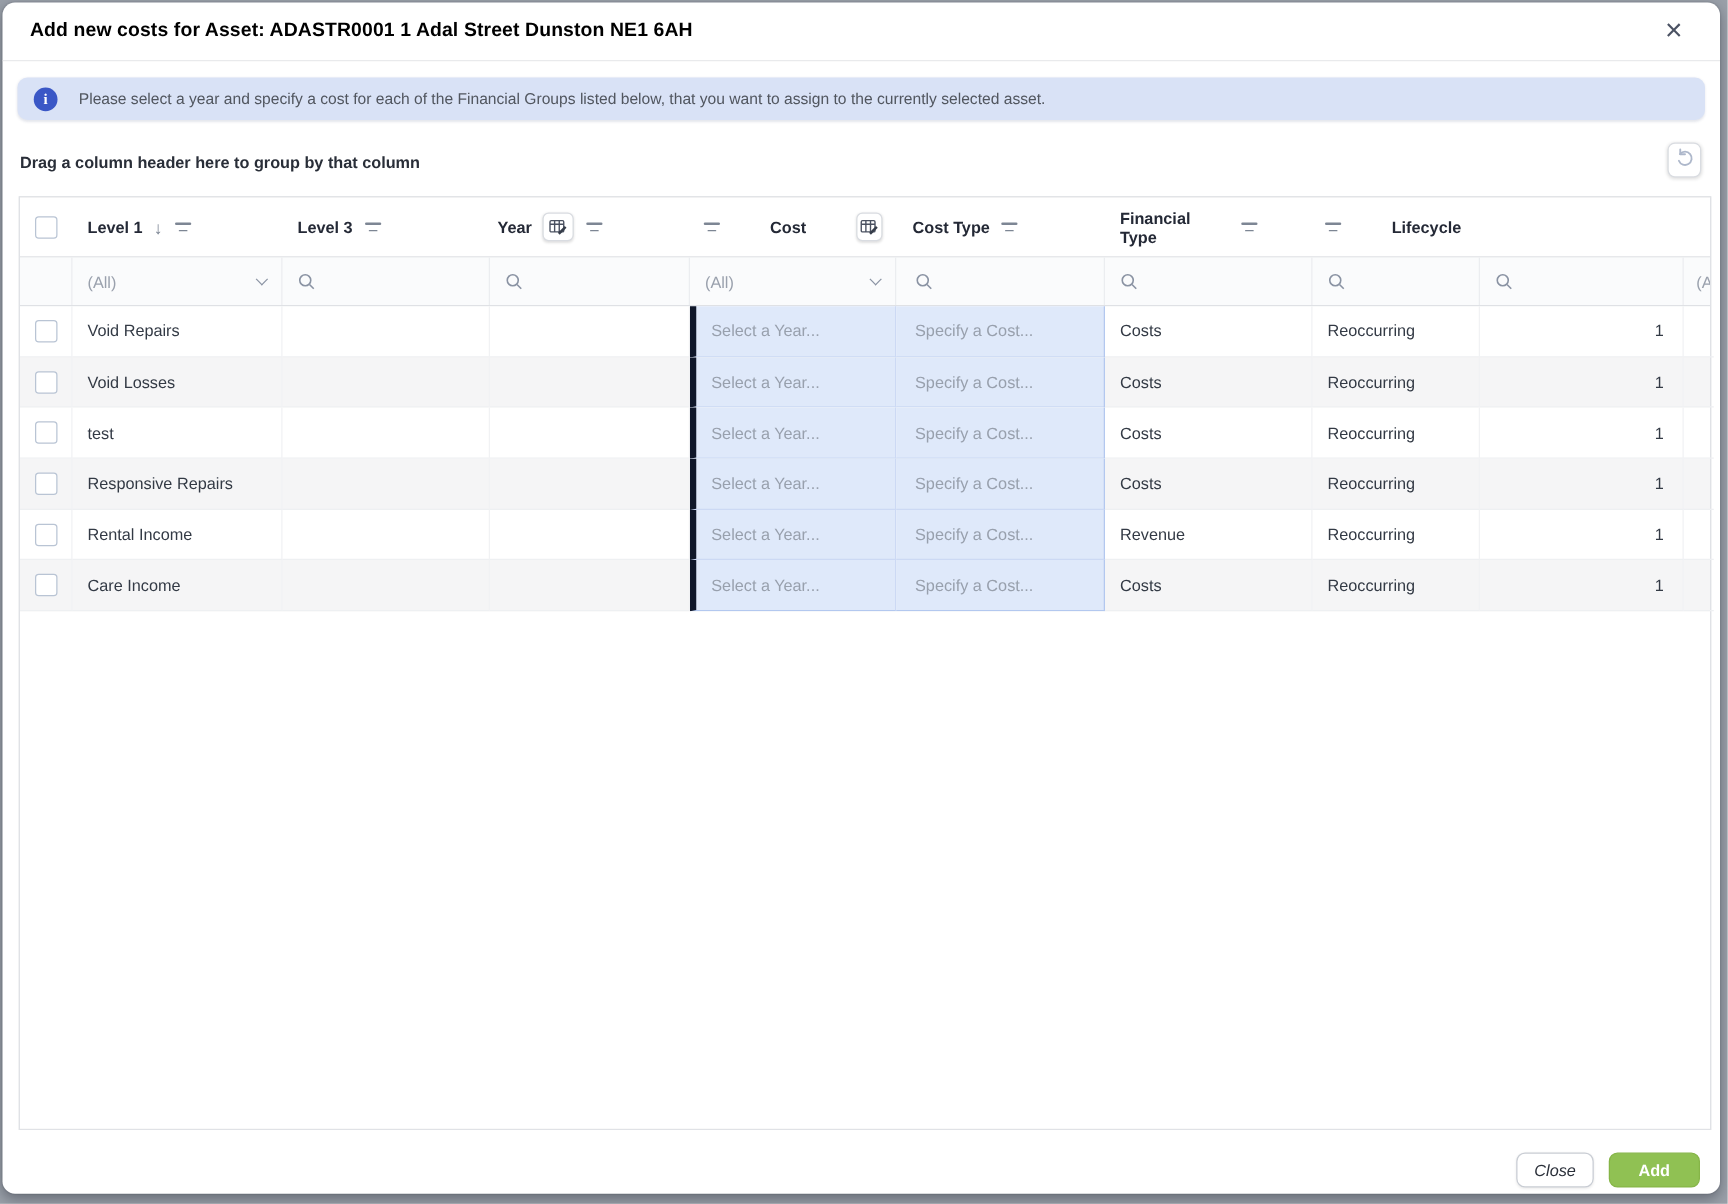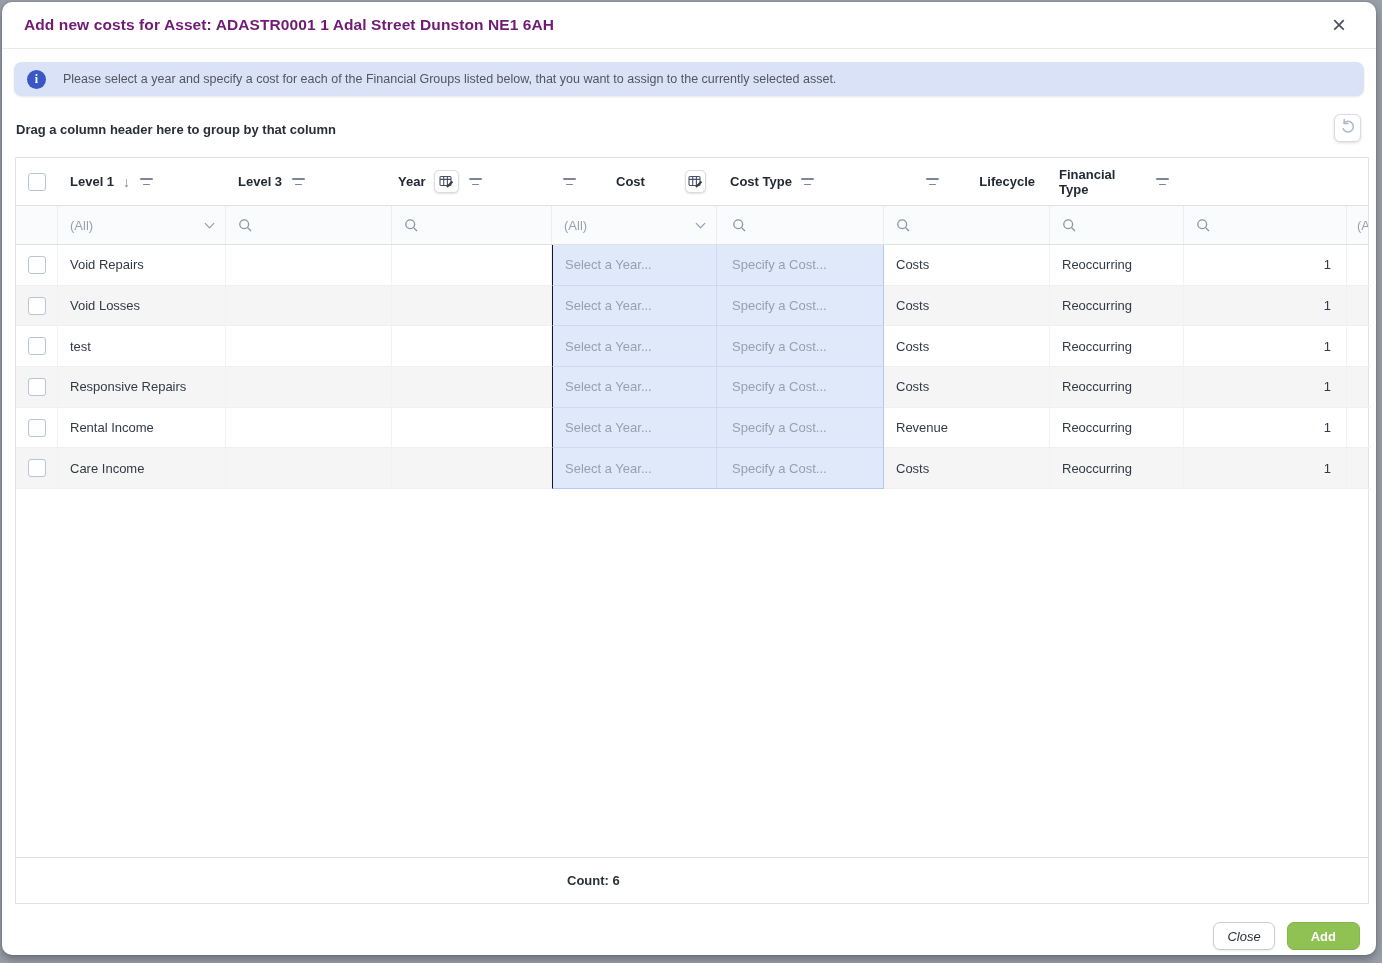--- a/index.html
+++ b/index.html
@@ -13,21 +13,21 @@
   }
   .modal {
     position:absolute; left:2px; top:2px; width:1374px; height:953px;
     background:#ffffff; border-radius:10px;
     box-shadow:0 4px 10px rgba(40,45,55,.45), 0 0 0 1px rgba(120,125,135,.25);
     overflow:hidden;
   }
   
   .titlebar { position:absolute; left:0; top:0; right:0; height:47px;
     border-bottom:1px solid #e9eaec; display:flex; align-items:center; }
-  .title { font-size:15.5px; font-weight:bold; color:#701a75; padding-left:22px; letter-spacing:.1px;}
+  .title { font-size:15.5px; font-weight:bold; color:#000000; padding-left:22px; letter-spacing:.1px;}
   .xclose { position:absolute; right:22px; top:8px; width:30px; height:30px;
     font-size:24px; font-weight:300; color:#4b5263; display:flex; align-items:center; justify-content:center;
     cursor:pointer; line-height:1; }
   
   .banner { position:absolute; left:12px; right:12px; top:60px; height:34px;
     background:#d9e2f6; border-radius:8px; display:flex; align-items:center;
     box-shadow:0 1px 2px rgba(30,50,100,.12); }
   .info-ic { width:19px; height:19px; border-radius:50%; background:#3a57c6; color:#fff;
     font-size:12px; font-weight:bold; display:flex; align-items:center; justify-content:center;
     margin:0 0 0 13px; flex:0 0 auto; font-family:"Liberation Serif", serif; }
@@ -62,21 +62,21 @@
   .hcell { display:flex; align-items:center; gap:9px; padding:0 12px; font-size:13px;
     font-weight:bold; color:#242936; cursor:pointer; }
   .hcell.right { justify-content:flex-end;gap:40px; }
   .fcell { display:flex; align-items:center; padding:0 12px; font-size:13px; color:#9aa1ad;
     border-right:1px solid #ebedf0; cursor:text; overflow:hidden; }
   .fcell.between { justify-content:space-between; }
   .cell { display:flex; align-items:center; padding:0 12px; font-size:13px; color:#333a45;
     border-right:1px solid #f1f2f4; border-bottom:1px solid #eef0f2; overflow:hidden; white-space:nowrap;}
   .cell.right { justify-content:flex-end; padding-right:15px; }
   .cell.blue { background:#dfe9fa; border-bottom:1px solid #ccd9f4; }
-  .cell.c-year.blue { border-left:1px solid #0f172a; border-right:1px solid #ccd9f4; }
+  .cell.c-year.blue { border-left:5px solid #0f172a; border-right:1px solid #ccd9f4; }
   .cell.c-cost.blue { border-right:1px solid #b3c8ef; padding-left:15px; }
   .trow.last .cell.blue { border-bottom:1px solid #b3c8ef; }
   .ph { color:#98a0ad; }
 
   .cb { width:18px; height:18px; border:1.5px solid #b9c4d4; border-radius:3px; background:#fff; cursor:pointer;}
   .sort-arrow { font-size:14px; color:#7d8694; font-weight:normal; }
   .flt { display:inline-flex; flex-direction:column; align-items:center; gap:4px; width:14px; cursor:pointer;}
   .flt i { display:block; height:1.5px; background:#7d8694; border-radius:1px;}
   .flt i.a{ width:13px;} .flt i.b{ width:7px;}
   .flt-box { border:2px solid #e8813a; border-radius:4px; padding:6px 5px 5px 5px; background:#fffdfb;
@@ -173,33 +173,33 @@
           </svg>
         </span>
       </div>
       <div class="hcell c-ctype">
         <span>Cost Type</span>
         <span class="flt">
             <i class="a"></i>
             <i class="b"></i>
           </span>
       </div>
-      <div class="hcell c-life right">
-        <span class="flt">
-            <i class="a"></i>
-            <i class="b"></i>
-          </span>
-        <span>Lifecycle</span>
-      </div>
       <div class="hcell c-ftype">
         <span>Financial Type</span>
         <span class="flt">
             <i class="a"></i>
             <i class="b"></i>
           </span>
+      </div>
+      <div class="hcell c-life right">
+        <span class="flt">
+            <i class="a"></i>
+            <i class="b"></i>
+          </span>
+        <span>Lifecycle</span>
       </div>
       <div class="c-extra"></div>
     </div>
 
     <div class="frow">
       <div class="c-check fcell" style="padding:0;"></div>
       <div class="fcell c-l1 between">
         <span>(All)</span>
         <span class="chev"></span>
       </div>
@@ -357,23 +357,20 @@
           <span class="ph">Specify a Cost...</span>
         </div>
       <div class="cell c-ctype">Costs</div>
       <div class="cell c-ftype">Reoccurring</div>
       <div class="cell c-life right">1</div>
       <div class="cell c-extra" style="border-right:none;"></div>
     </div>
 
     <div class="filler"></div>
 
-    <div class="srow">
-      <span class="summary-count">Count: 6</span>
-    </div>
   </div>
 
   <div class="footer-actions">
     <div class="btn btn-close">Close</div>
     <div class="btn btn-add">Add</div>
   </div>
 
 </div>
 
 </body></html>

